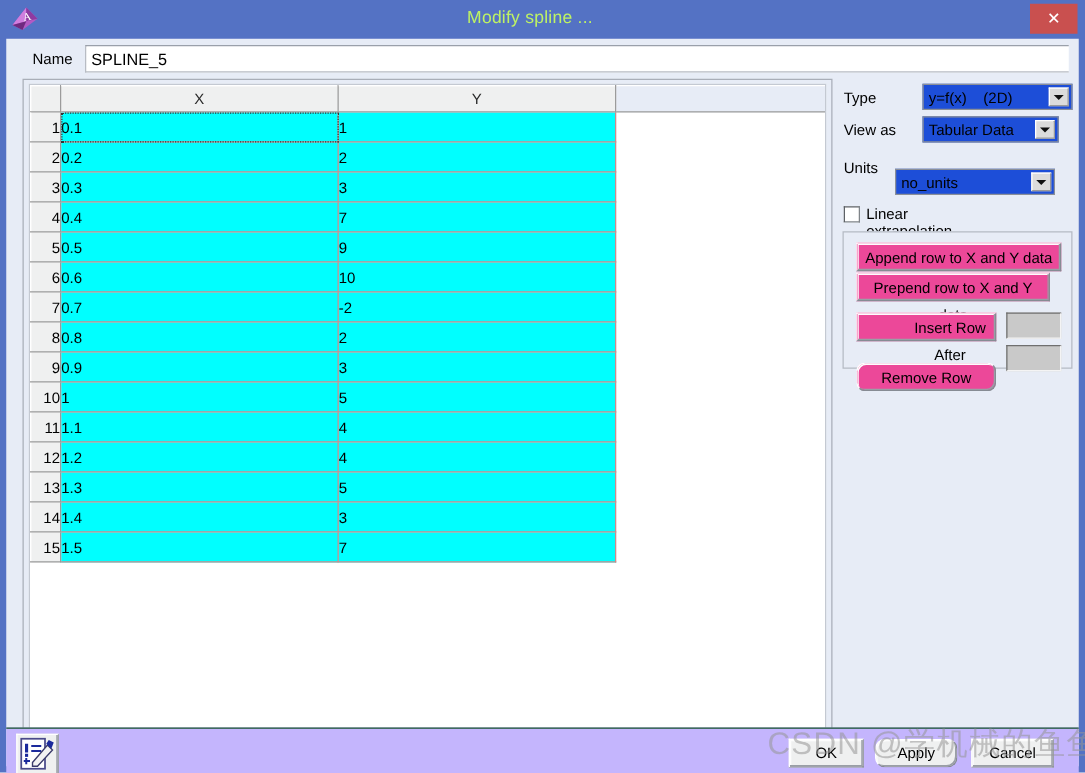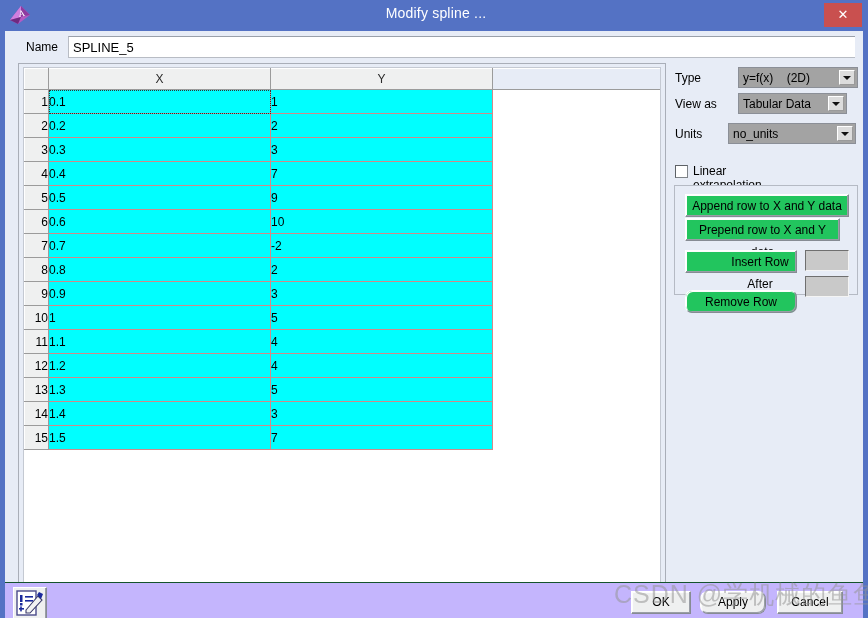--- a/index.html
+++ b/index.html
@@ -32,25 +32,25 @@
     width: 868px; height: 31px;
     background: #5472c4;
   }
   #app-icon {
     position: absolute;
     left: 8px; top: 4px;
     width: 24px; height: 22px;
   }
   #title-text {
     position: absolute;
-    left: 16px; top: 5px;
+    left: 4px; top: 5px;
     width: 840px;
     text-align: center;
     font-size: 14px;
-    color: #ffffff;
+    color: #bef264;
     letter-spacing: 0.2px;
   }
   #close-button {
     position: absolute;
     right: 6px; top: 3px;
     width: 38px; height: 24px;
     background: #c9504f;
     border: none;
     color: #ffffff;
     font-size: 13px;
@@ -187,21 +187,21 @@
     height: 21px;
   }
   .fld-label {
     position: absolute;
     left: 0; top: 4px;
     font-size: 12px;
   }
   .combo {
     position: absolute;
     height: 21px;
-    background: #a3a3a3;
+    background: #1d4ed8;
     border: 1px solid #8b8f97;
     box-sizing: border-box;
     font-size: 12px;
     color: #000;
     cursor: pointer;
   }
   .combo .ctext {
     position: absolute;
     left: 4px; top: 3px;
     white-space: pre;
@@ -252,21 +252,21 @@
   #btn-group {
     position: absolute;
     left: 4px; top: 122px;
     width: 184px; height: 110px;
     border: 1px solid #b5bac4;
     background: #e7ecf6;
     box-sizing: border-box;
   }
   .gbtn {
     position: absolute;
-    background: #22c55e;
+    background: #ec4899;
     border: 1px solid #868b93;
     border-top-color: #ffffff;
     border-left-color: #ffffff;
     box-shadow: inset -1px -1px 0 #9a9ea6, inset 1px 1px 0 #fdfdfd;
     font-family: "Liberation Sans", sans-serif;
     font-size: 12px;
     color: #000;
     box-sizing: border-box;
     cursor: pointer;
     text-align: center;
@@ -486,21 +486,21 @@
       <div class="fld-row" style="left:5px; top:30px; width:183px;">
         <span class="fld-label">View as</span>
         <div class="combo" style="left:63px; top:0; width:109px;">
           <span class="ctext">Tabular Data</span>
           <span class="carrow"></span>
         </div>
       </div>
 
       <div class="fld-row" style="left:5px; top:60px; width:183px;">
         <span class="fld-label">Units</span>
-        <div class="combo" style="left:41px; top:0; width:128px;margin-left:12px;">
+        <div class="combo" style="left:41px; top:12px; width:128px;">
           <span class="ctext">no_units</span>
           <span class="carrow"></span>
         </div>
       </div>
 
       <div id="chk-row">
         <span id="chk-box"></span>
         <span id="chk-label">Linear extrapolation</span>
       </div>
 

